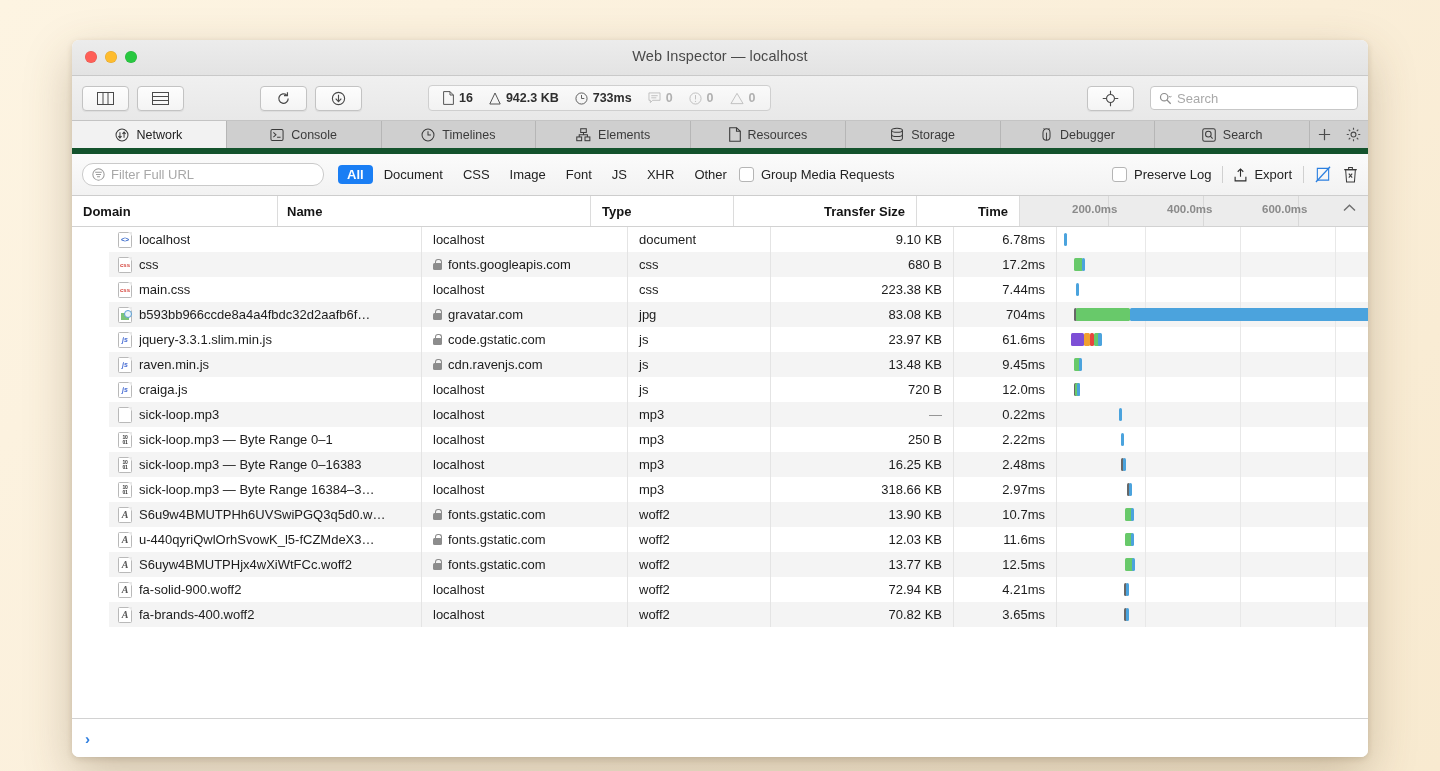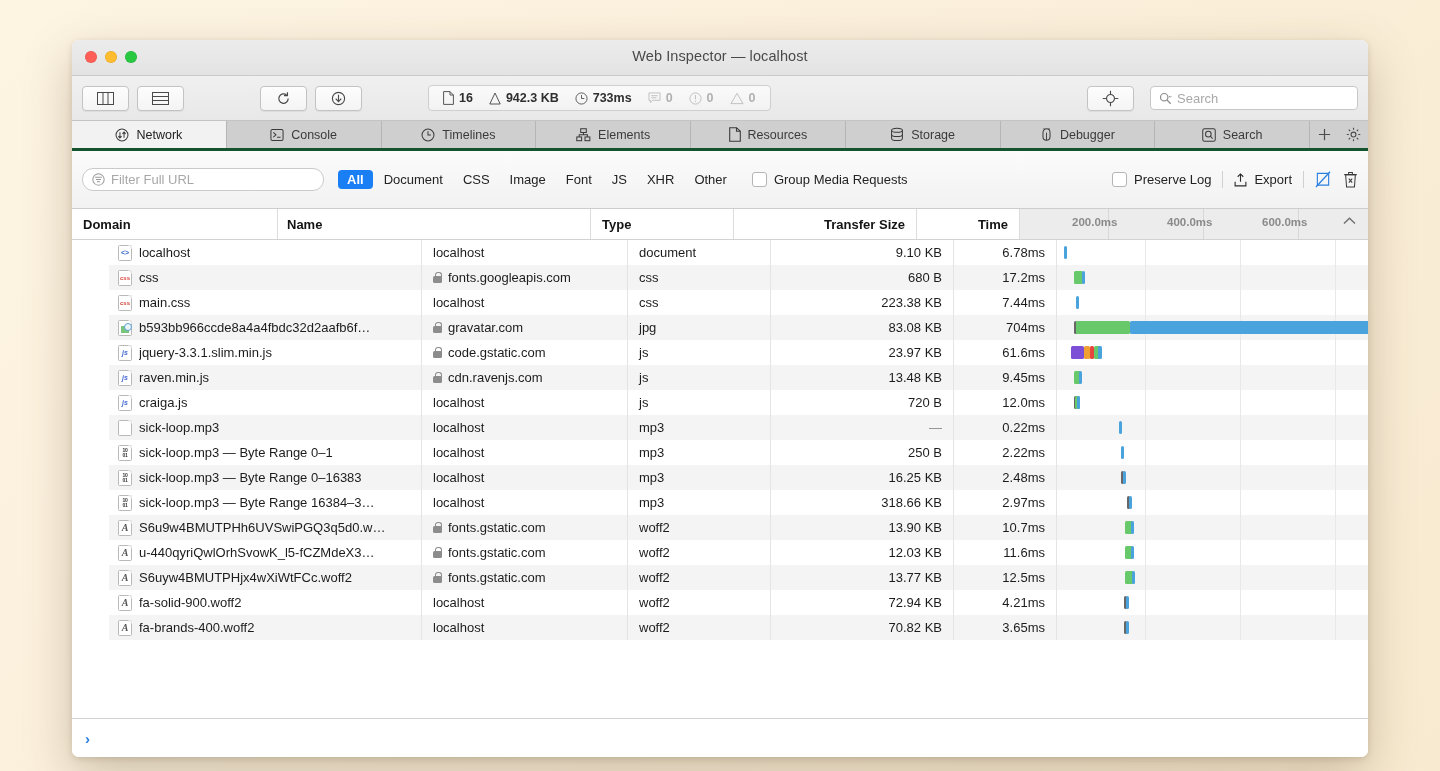--- a/index.html
+++ b/index.html
@@ -86,21 +86,21 @@
     display: flex; align-items: center;
     padding: 0 8px; gap: 5px;
     margin-left: 8px;
   }
   #searchbox .ph { color: #a9a9a9; font-size: 13px; }
   
   #tabbar {
     height: 27px;
     background: #cfcfcf;
     display: flex; align-items: stretch;
-    border-bottom: 3px solid #14532d;
+    border-bottom: 6px solid #14532d;
     flex: 0 0 auto;
   }
   .tab {
     flex: 1 1 0;
     display: flex; align-items: center; justify-content: center;
     gap: 7px;
     font-size: 12.5px; color: #3b3b3b;
     border-right: 1px solid #b6b6b6;
     background: #cfcfcf;
   }
@@ -111,21 +111,21 @@
   .tab-icon-btn {
     width: 29px; display: flex; align-items: center; justify-content: center;
     color: #4d4d4d;
   }
   
   #filterbar {
     height: 33px;
     background: linear-gradient(#fbfbfb,#f2f2f2);
     border-bottom: 1px solid #cdcdcd;
     display: flex; align-items: center;
-    padding: 12px 10px; gap: 0px;
+    padding: 4px 10px; gap: 0px;
     flex: 0 0 auto;
   }
   #filter-input {
     width: 222px; height: 21px;
     background: #fff; border: 1px solid #cacaca;
     border-radius: 11px;
     display: flex; align-items: center; gap: 6px;
     padding: 0 9px;
     margin-right: 14px;
   }
@@ -464,21 +464,21 @@
 
     <div class="pill active">All</div>
     <div class="pill">Document</div>
     <div class="pill">CSS</div>
     <div class="pill">Image</div>
     <div class="pill">Font</div>
     <div class="pill">JS</div>
     <div class="pill">XHR</div>
     <div class="pill">Other</div>
 
-    <div class="checkitem" style="margin-left:14px">
+    <div class="checkitem" style="margin-left:1px">
       <div class="cbox"></div>
       <span>Group Media Requests</span>
     </div>
 
     <div class="spacer"></div>
 
     <div class="checkitem">
       <div class="cbox"></div>
       <span>Preserve Log</span>
     </div>

